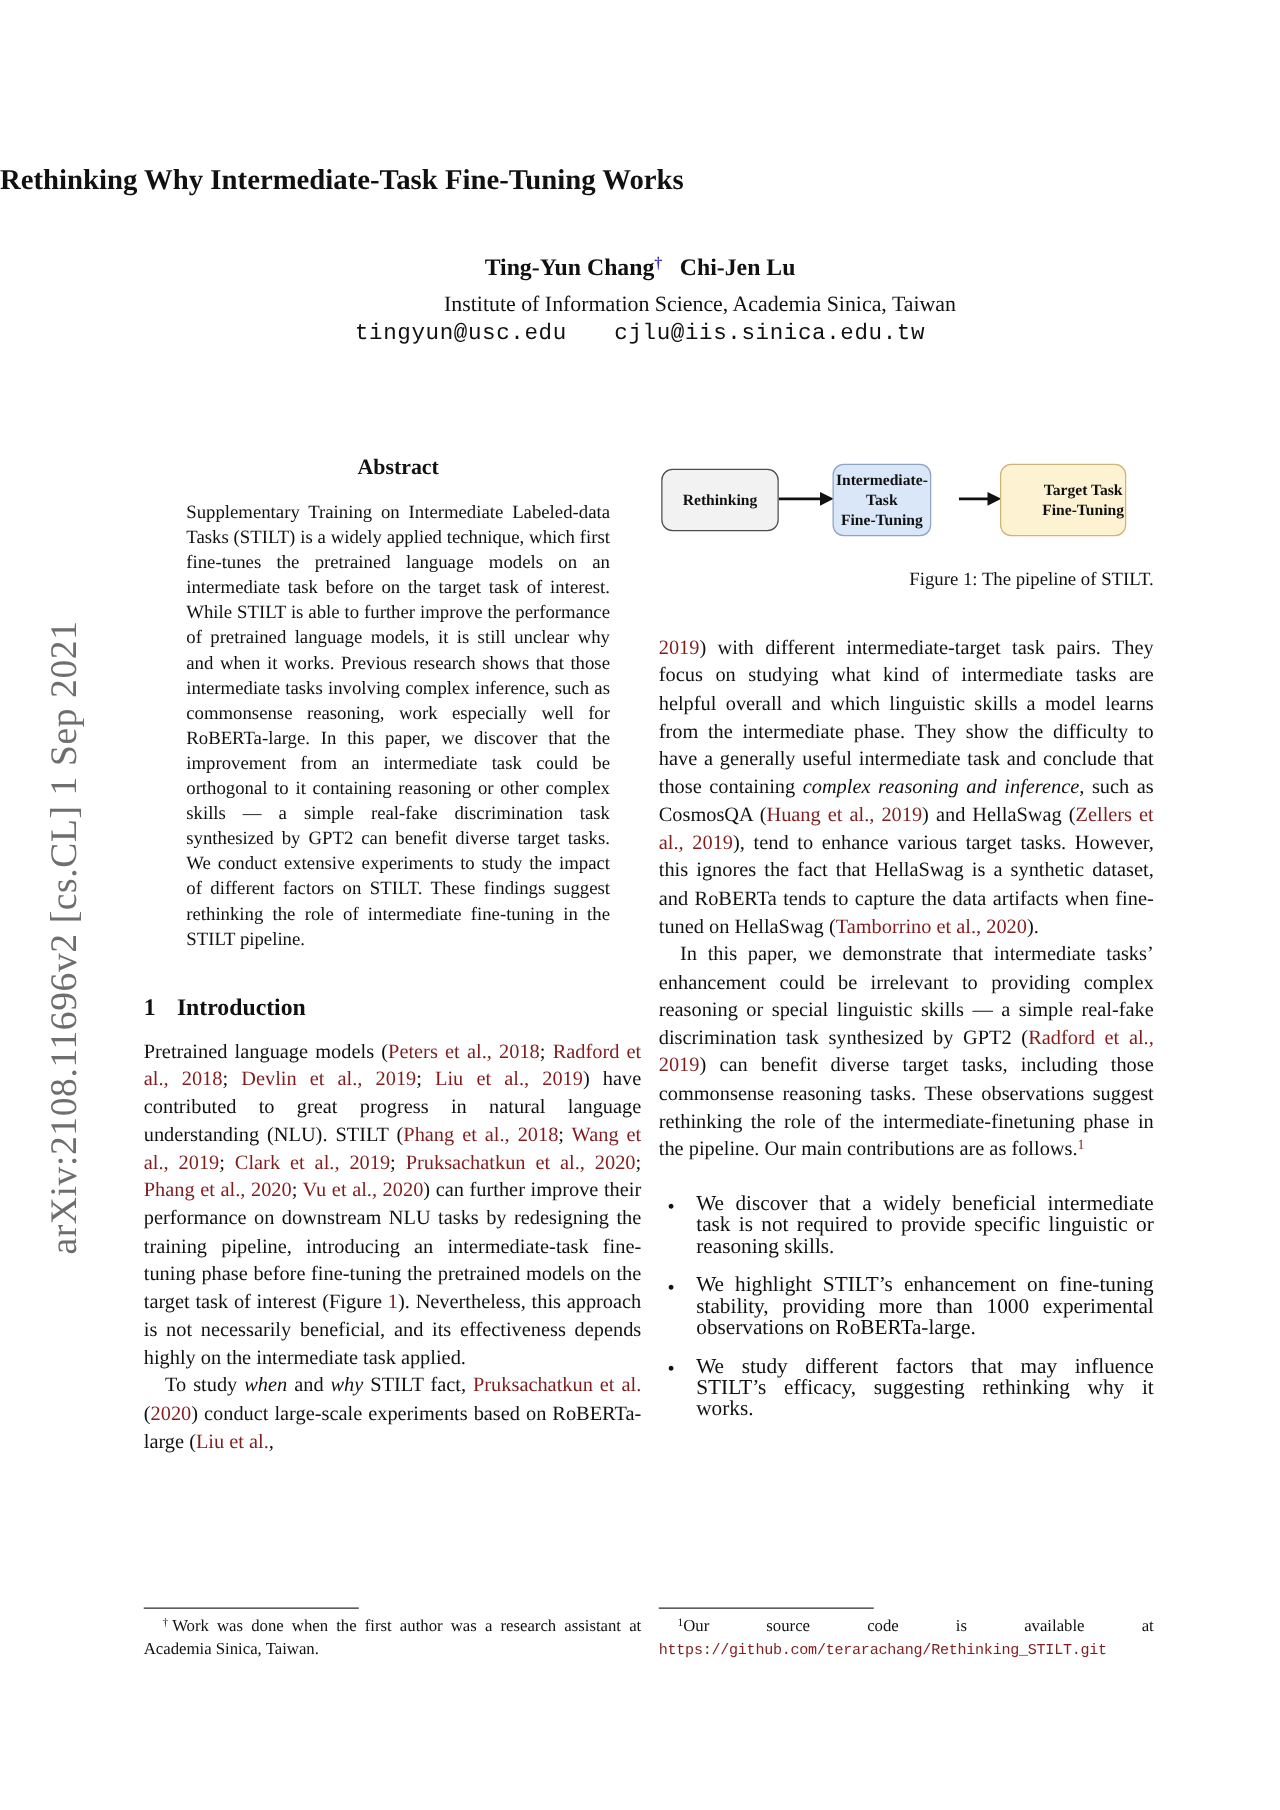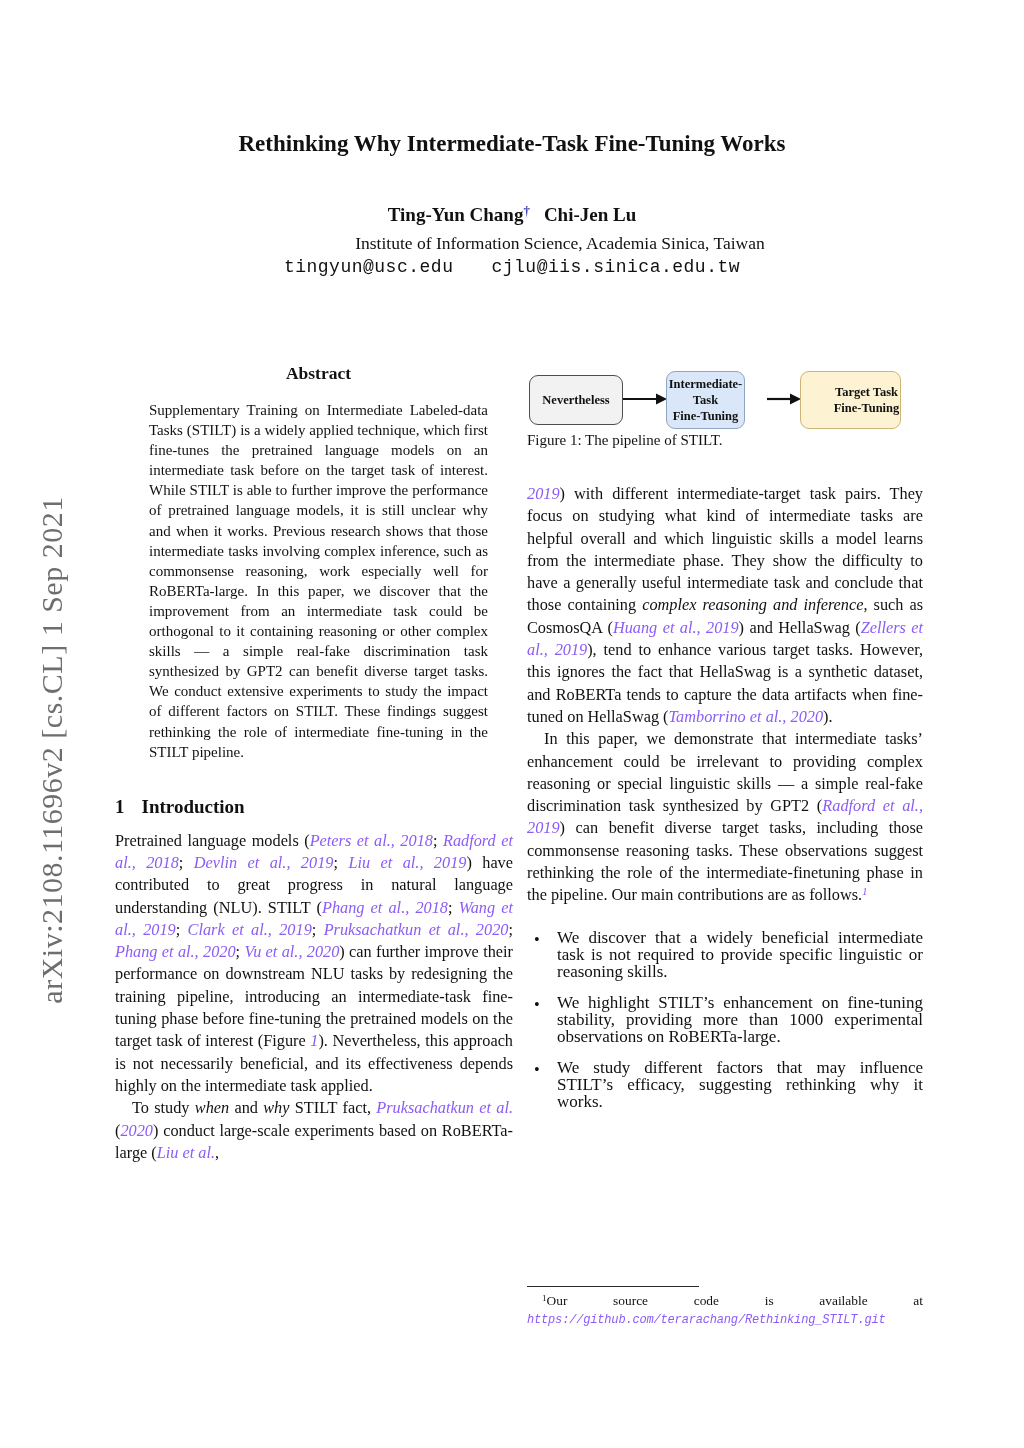--- a/index.html
+++ b/index.html
@@ -8,21 +8,21 @@
     background:#ffffff;overflow:hidden;
     font-family:"Liberation Serif",serif;color:#111111;
   }
   
   .arxiv-banner{
     position:absolute;left:52px;top:750px;
     transform:translate(-50%,-50%) rotate(-90deg);
     white-space:nowrap;font-size:30px;color:#6e6e6e;letter-spacing:0.5px;
   }
   
-  .title{position:absolute;top:131px;left:0;width:100%;text-align:center;
+  .title{position:absolute;top:131px;left:0;width:100%;
     font-size:23px;font-weight:bold;}
   .author-line{position:absolute;top:204px;left:0;width:100%;text-align:center;
     font-size:19px;font-weight:bold;}
   .author-gap{display:inline-block;width:14px;}
   .dagger{color:#3a3ab0;font-size:0.68em;position:relative;top:-0.45em;font-weight:bold;}
   .affiliation{position:absolute;top:233px;left:0;width:100%;text-align:center;font-size:17.5px;margin-left:48px;}
   .emails{position:absolute;top:257px;left:0;width:100%;text-align:center;
     font-family:"Liberation Mono",monospace;font-size:18px;letter-spacing:0.5px;}
   .email-gap{display:inline-block;width:38px;}
   
@@ -32,35 +32,35 @@
   .abstract-wrap{margin:0 25px 0 34px;}
   .abstract-heading{text-align:center;font-weight:bold;font-size:17.5px;margin:3px 0 16px 0;}
   .abstract-body{font-size:15px;line-height:20.1px;text-align:justify;hyphens:auto;}
   
   .section-heading{margin-top:34px;font-size:19px;font-weight:bold;}
   .section-number{display:inline-block;margin-right:17px;}
   .body-par{font-size:16.3px;line-height:22.3px;text-align:justify;hyphens:auto;margin:0;}
   .par-first{margin-top:12px;}
   .par-indent{text-indent:17px;}
   .i{font-style:italic;}
-  .link{color:#8b5cf6;font-style:italic;}
+  .link{color:#7f1d1d;}
   .sup{font-size:0.68em;position:relative;top:-0.48em;}
   .mono{font-family:"Liberation Mono",monospace;font-size:0.9em;letter-spacing:-0.2px;}
   
   .figure{position:relative;height:64px;margin-top:8px;}
   .fig-box{position:absolute;display:flex;flex-direction:column;justify-content:center;
     text-align:center;font-weight:bold;font-size:12.5px;line-height:1.3;border-radius:9px;
     box-sizing:border-box;}
   .fig-box-1{left:2px;top:7px;width:94px;height:50px;background:#f2f2f2;border:1.6px solid #4d4d4d;}
   .fig-box-2{left:139px;top:3px;width:79px;height:58px;background:#d9e7f8;border:1.6px solid #8fa3c2;}
   .fig-box-3{left:273px;top:3px;width:101px;height:58px;background:#fdf3d2;border:1.6px solid #cdb577;padding-left:32px;}
   .fig-arrow{position:absolute;top:24px;}
   .fig-arrow-1{left:96px;}
   .fig-arrow-2{left:240px;}
-  .fig-caption{text-align:left;font-size:15px;}
+  .fig-caption{text-align:right;font-size:15px;margin-top:24px;}
   .rc-body{margin-top:34px;}
   
   .bullets{margin-top:21px;}
   .bullet{display:flex;margin-bottom:14px;}
   .bullet-dot{width:30px;box-sizing:border-box;padding-left:7px;font-size:16.3px;line-height:22.3px;}
   .bullet-text{flex:1;font-size:17px;line-height:17px;text-align:justify;hyphens:auto;}
   
   .footnote{position:absolute;top:1286px;width:398px;font-size:13.4px;line-height:16.9px;
     text-align:justify;}
   .footnote-left{left:115px;}
@@ -92,21 +92,21 @@
     <div class="section-heading"><span class="section-number">1</span><span>Introduction</span></div>
 
     <p class="body-par par-first"><span>Pretrained language models (</span><span class="link">Peters et al., 2018</span><span>; </span><span class="link">Radford et al., 2018</span><span>; </span><span class="link">Devlin et al., 2019</span><span>; </span><span class="link">Liu et al., 2019</span><span>) have contributed to great progress in natural language understanding (NLU). STILT (</span><span class="link">Phang et al., 2018</span><span>; </span><span class="link">Wang et al., 2019</span><span>; </span><span class="link">Clark et al., 2019</span><span>; </span><span class="link">Pruksachatkun et al., 2020</span><span>; </span><span class="link">Phang et al., 2020</span><span>; </span><span class="link">Vu et al., 2020</span><span>) can further improve their performance on downstream NLU tasks by redesigning the training pipeline, introducing an intermediate-task fine-tuning phase before fine-tuning the pretrained models on the target task of interest (Figure </span><span class="link">1</span><span>). Nevertheless, this approach is not necessarily beneficial, and its effectiveness depends highly on the intermediate task applied.</span></p>
     <p class="body-par par-indent"><span>To study </span><span class="i">when</span><span> and </span><span class="i">why</span><span> STILT fact, </span><span class="link">Pruksachatkun et al.</span><span> (</span><span class="link">2020</span><span>) conduct large-scale experiments based on RoBERTa-large (</span><span class="link">Liu et al.</span><span>,</span></p>
   </div>
 
   <div class="col-right">
 
     <div class="figure">
       <div class="fig-box fig-box-1">
-        <span>Nevertheless</span>
+        <span>Rethinking</span>
       </div>
       <svg class="fig-arrow fig-arrow-1" width="44" height="14">
         <line x1="0" y1="7" x2="34" y2="7" stroke="#111" stroke-width="2.2"></line>
         <polygon points="33,1.5 44,7 33,12.5" fill="#111"></polygon>
       </svg>
       <div class="fig-box fig-box-2">
         <span>Intermediate-Task</span>
         <span>Fine-Tuning</span>
       </div>
       <svg class="fig-arrow fig-arrow-2" width="34" height="14">
@@ -134,19 +134,23 @@
           <div class="bullet-text">We highlight STILT’s enhancement on fine-tuning stability, providing more than 1000 experimental observations on RoBERTa-large.</div>
         </div>
         <div class="bullet">
           <div class="bullet-dot">•</div>
           <div class="bullet-text">We study different factors that may influence STILT’s efficacy, suggesting rethinking why it works.</div>
         </div>
       </div>
     </div>
   </div>
 
+  <div class="footnote footnote-left">
+    <div class="fn-rule"></div>
+    <div class="fn-text"><span class="sup">†</span><span>Work was done when the first author was a research assistant at Academia Sinica, Taiwan.</span></div>
+  </div>
 
   <div class="footnote footnote-right">
     <div class="fn-rule"></div>
     <div class="fn-text"><span class="sup">1</span><span>Our source code is available at </span><span class="mono link">https://github.com/terarachang/Rethinking_STILT.git</span></div>
   </div>
 
 </div>
 
 </body></html>

